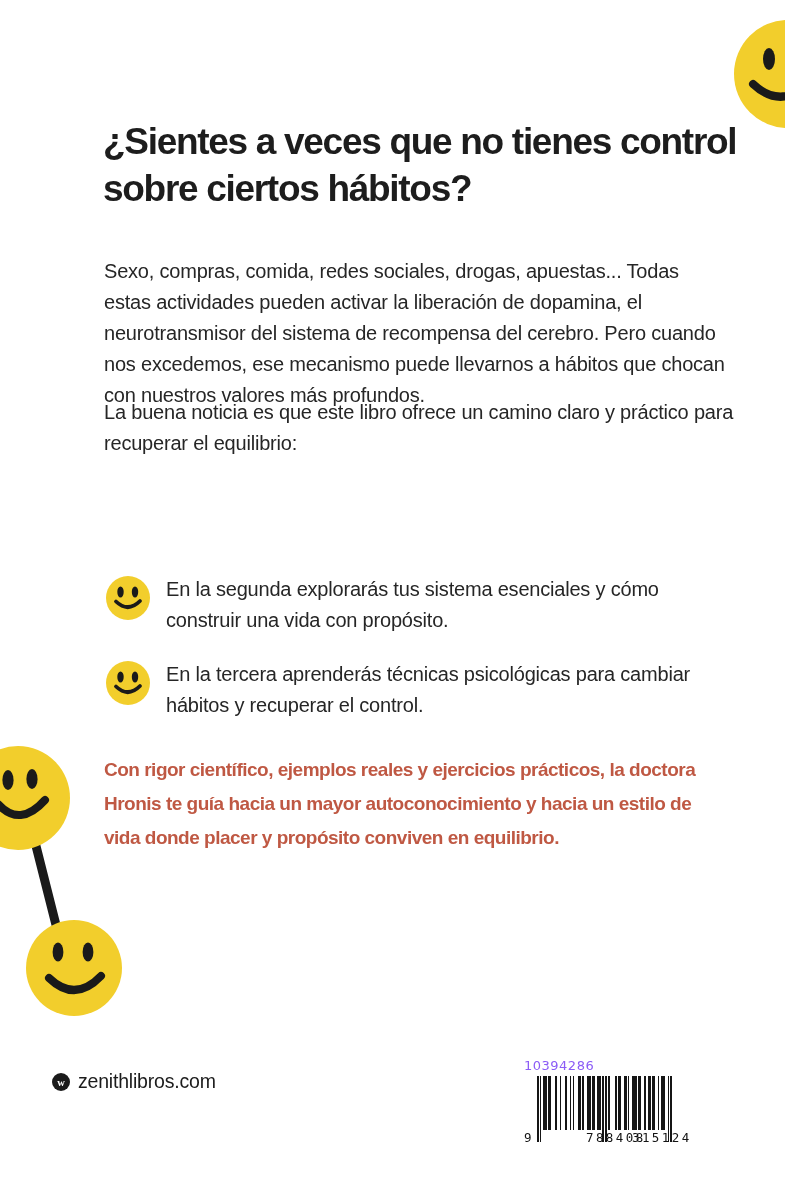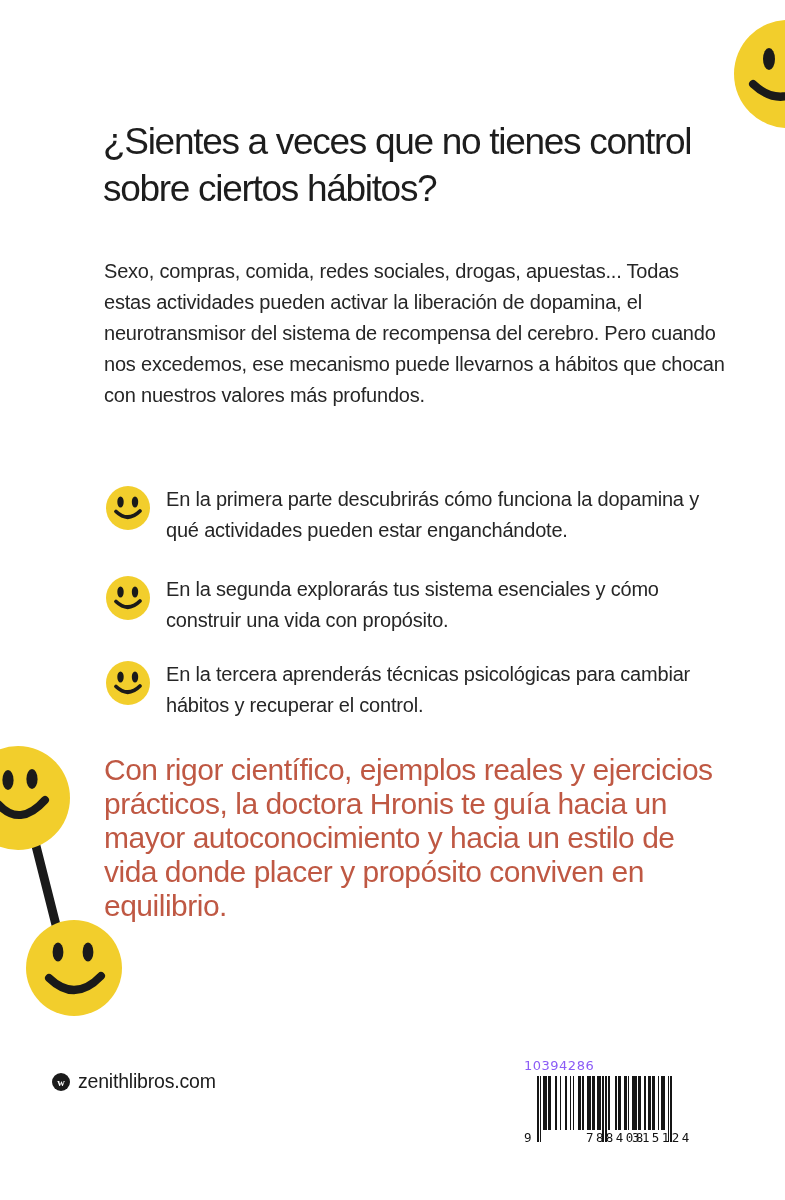--- a/index.html
+++ b/index.html
@@ -15,21 +15,21 @@
   body{
     font-family:"Liberation Sans",sans-serif;
     background:var(--paper);
     position:relative;
     overflow:hidden;
   }
   .page{position:absolute;inset:0;background:var(--paper);}
 
   .title{
     position:absolute;left:103px;top:118px;width:645px;
-    font-size:37px;line-height:47px;font-weight:400;
+    font-size:37px;line-height:47px;font-weight:700;
     letter-spacing:-1.3px;color:var(--ink);
   }
   .para{
     position:absolute;left:104px;width:624px;
     font-size:20px;line-height:31px;letter-spacing:-0.2px;
     color:var(--body);
   }
   .p1{top:256px;}
   .p2{top:397px;width:634px;}
 
@@ -39,21 +39,21 @@
   }
   .bullet .smiley{flex:0 0 44px;margin-top:2px;}
   .bullet .btext{
     width:558px;font-size:20px;line-height:31px;
     letter-spacing:-0.2px;color:var(--body);
   }
   .b1{top:484px;} .b2{top:574px;} .b3{top:659px;}
 
   .highlight{
     position:absolute;left:104px;top:753px;width:628px;
-    font-size:30px;line-height:34px;font-weight:400;
+    font-size:19px;line-height:34px;font-weight:700;
     letter-spacing:-0.5px;color:var(--accent);
   }
 
   .smiley-cluster{position:absolute;left:0;top:726px;}
   .smiley-corner{position:absolute;left:733px;top:16px;}
 
   
   .social{
     position:absolute;left:52px;top:1069px;
     display:flex;flex-direction:column;
@@ -96,30 +96,22 @@
 
   <svg class="smiley-corner" width="52" height="118" viewBox="0 0 52 118" aria-hidden="true">
     <circle cx="55" cy="58" r="54" fill="#f2ce2c"></circle>
     <ellipse cx="36" cy="43" rx="6" ry="11" fill="#1a1a1a"></ellipse>
     <path d="M20 68 Q 50 96 82 62" fill="none" stroke="#1a1a1a" stroke-width="8" stroke-linecap="round"></path>
   </svg>
 
   <h1 class="title">¿Sientes a veces que no tienes control sobre ciertos hábitos?</h1>
 
   <p class="para p1">Sexo, compras, comida, redes sociales, drogas, apuestas... Todas estas actividades pueden activar la liberación de dopamina, el neurotransmisor del sistema de recompensa del cerebro. Pero cuando nos excedemos, ese mecanismo puede llevarnos a hábitos que chocan con nuestros valores más profundos.</p>
-
-  <div class="bullet b1">
-    <svg class="smiley" width="44" height="44" viewBox="0 0 44 44" aria-hidden="true">
-      <circle cx="22" cy="22" r="22" fill="#f2ce2c"></circle>
-      <ellipse cx="14.5" cy="16" rx="3.2" ry="5.6" fill="#1a1a1a"></ellipse>
-      <ellipse cx="29" cy="16" rx="3.2" ry="5.6" fill="#1a1a1a"></ellipse>
-      <path d="M10 25.5 Q 22 37 34 25" fill="none" stroke="#1a1a1a" stroke-width="3.8" stroke-linecap="round"></path>
-    </svg>
-    <div class="btext">En la primera parte descubrirás cómo funciona la dopamina y qué actividades pueden estar enganchándote.</div>
-  </div>
+  <p class="para p2">La buena noticia es que este libro ofrece un camino claro y práctico para recuperar el equilibrio:</p>
+
 
   <div class="bullet b2">
     <svg class="smiley" width="44" height="44" viewBox="0 0 44 44" aria-hidden="true">
       <circle cx="22" cy="22" r="22" fill="#f2ce2c"></circle>
       <ellipse cx="14.5" cy="16" rx="3.2" ry="5.6" fill="#1a1a1a"></ellipse>
       <ellipse cx="29" cy="16" rx="3.2" ry="5.6" fill="#1a1a1a"></ellipse>
       <path d="M10 25.5 Q 22 37 34 25" fill="none" stroke="#1a1a1a" stroke-width="3.8" stroke-linecap="round"></path>
     </svg>
     <div class="btext">En la segunda explorarás tus sistema esenciales y cómo construir una vida con propósito.</div>
   </div>

